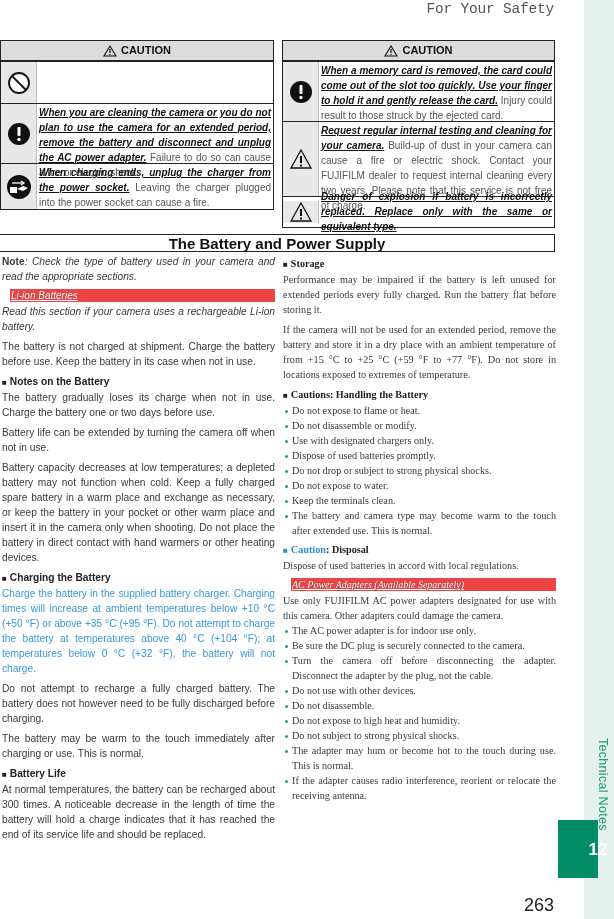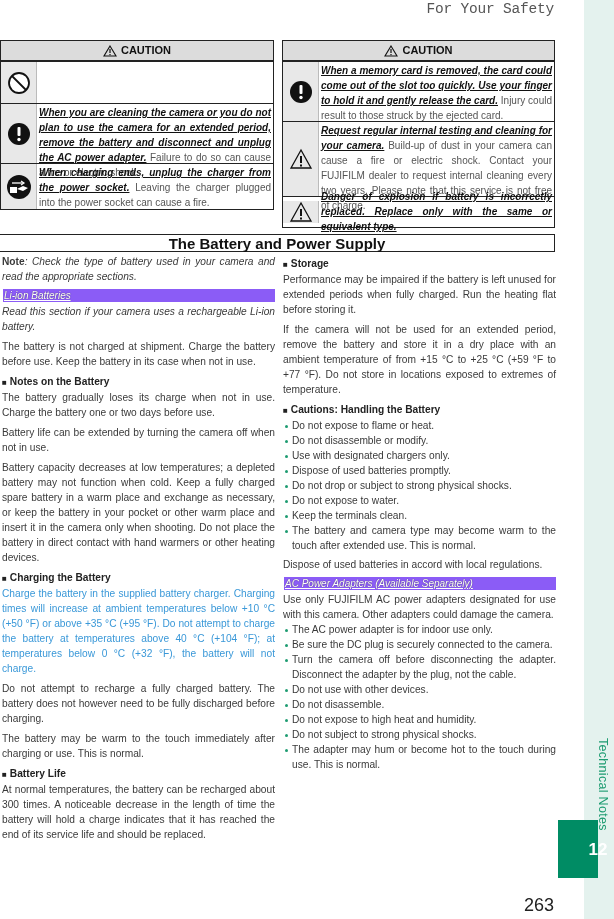--- a/index.html
+++ b/index.html
@@ -16,24 +16,24 @@
   .c-row { display: flex; border-top: 1px solid #222; }
   .c-row:first-of-type { border-top: none; }
   .c-icon { width: 36px; flex: 0 0 36px; background: #e8e8e8; display: flex; align-items: center; justify-content: center; border-right: 1px solid #bbb; }
   .c-text { padding: 1px 2px 2px 2px; font-size: 10px; line-height: 15px; text-align: justify; color: #555; }
   .c-text b { font-style: italic; text-decoration: underline; color: #111; font-weight: bold; }
 
   .section-bar { position: absolute; left: 0; top: 234px; width: 555px; height: 18px; border: 1px solid #222; border-left: none; font-weight: bold; font-size: 15px; color: #111; display: flex; align-items: center; justify-content: center; }
 
   .col { position: absolute; top: 254px; width: 273px; text-align: justify; }
   .col.left { left: 2px; }
-  .col.right { left: 283px; }
+  .col.right { left: 283px; font-family: Liberation Serif, serif; }
   .col p { margin-bottom: 5px; }
   .italic { font-style: italic; }
-  .sub-bar { background: #8b5cf6; color: #fff; font-style: italic; font-size: 10px; height: 13px; line-height: 13px; padding-left: 1px; margin: 3px 0 2px 1px; text-decoration: underline; text-shadow: 0 0 1px #333; }
+  .sub-bar { background: #ef4444; color: #fff; font-style: italic; font-size: 10px; height: 13px; line-height: 13px; padding-left: 1px; margin: 3px 0 2px 8px; text-decoration: underline; text-shadow: 0 0 1px #333; }
   .h4 { font-weight: bold; color: #222; margin-top: 2px; }
   .h4::before { content: "\25A0"; font-size: 8px; margin-right: 3px; }
   .h4.blue::before { color: #2a8fd4; }
   .blue-text { color: #3a98d8; }
   .caution-word { color: #2a8fd4; }
   ul { list-style: none; margin-bottom: 4px; }
   ul li { position: relative; padding-left: 9px; margin-bottom: 0; }
   ul li::before { content: ""; position: absolute; left: 2px; top: 7px; width: 3px; height: 3px; border-radius: 50%; background: #1e9c72; }
 </style>
 </head>
@@ -141,41 +141,43 @@
   <div class="h4">Charging the Battery</div>
   <p class="blue-text">Charge the battery in the supplied battery charger. Charging times will increase at ambient temperatures below +10 °C (+50 °F) or above +35 °C (+95 °F). Do not attempt to charge the battery at temperatures above 40 °C (+104 °F); at temperatures below 0 °C (+32 °F), the battery will not charge.</p>
   <p>Do not attempt to recharge a fully charged battery. The battery does not however need to be fully discharged before charging.</p>
   <p>The battery may be warm to the touch immediately after charging or use. This is normal.</p>
   <div class="h4">Battery Life</div>
   <p>At normal temperatures, the battery can be recharged about 300 times. A noticeable decrease in the length of time the battery will hold a charge indicates that it has reached the end of its service life and should be replaced.</p>
 </div>
 
 <div class="col right">
   <div class="h4">Storage</div>
-  <p>Performance may be impaired if the battery is left unused for extended periods when fully charged. Run the heating flat before storing it.</p>
+  <p>Performance may be impaired if the battery is left unused for extended periods every fully charged. Run the battery flat before storing it.</p>
   <p>If the camera will not be used for an extended period, remove the battery and store it in a dry place with an ambient temperature of from +15 °C to +25 °C (+59 °F to +77 °F). Do not store in locations exposed to extremes of temperature.</p>
   <div class="h4">Cautions: Handling the Battery</div>
   <ul>
     <li>Do not expose to flame or heat.</li>
     <li>Do not disassemble or modify.</li>
     <li>Use with designated chargers only.</li>
     <li>Dispose of used batteries promptly.</li>
     <li>Do not drop or subject to strong physical shocks.</li>
     <li>Do not expose to water.</li>
     <li>Keep the terminals clean.</li>
     <li>The battery and camera type may become warm to the touch after extended use. This is normal.</li>
   </ul>
+  <div class="h4 blue"><span class="caution-word">Caution</span><span>: Disposal</span></div>
   <p>Dispose of used batteries in accord with local regulations.</p>
   <div class="sub-bar">AC Power Adapters (Available Separately)</div>
   <p style="margin-bottom:0">Use only FUJIFILM AC power adapters designated for use with this camera. Other adapters could damage the camera.</p>
   <ul>
     <li>The AC power adapter is for indoor use only.</li>
     <li>Be sure the DC plug is securely connected to the camera.</li>
     <li>Turn the camera off before disconnecting the adapter. Disconnect the adapter by the plug, not the cable.</li>
     <li>Do not use with other devices.</li>
     <li>Do not disassemble.</li>
     <li>Do not expose to high heat and humidity.</li>
     <li>Do not subject to strong physical shocks.</li>
     <li>The adapter may hum or become hot to the touch during use. This is normal.</li>
+    <li>If the adapter causes radio interference, reorient or relocate the receiving antenna.</li>
   </ul>
 </div>
 
 <div class="page-num">263</div>
 
 </body></html>

